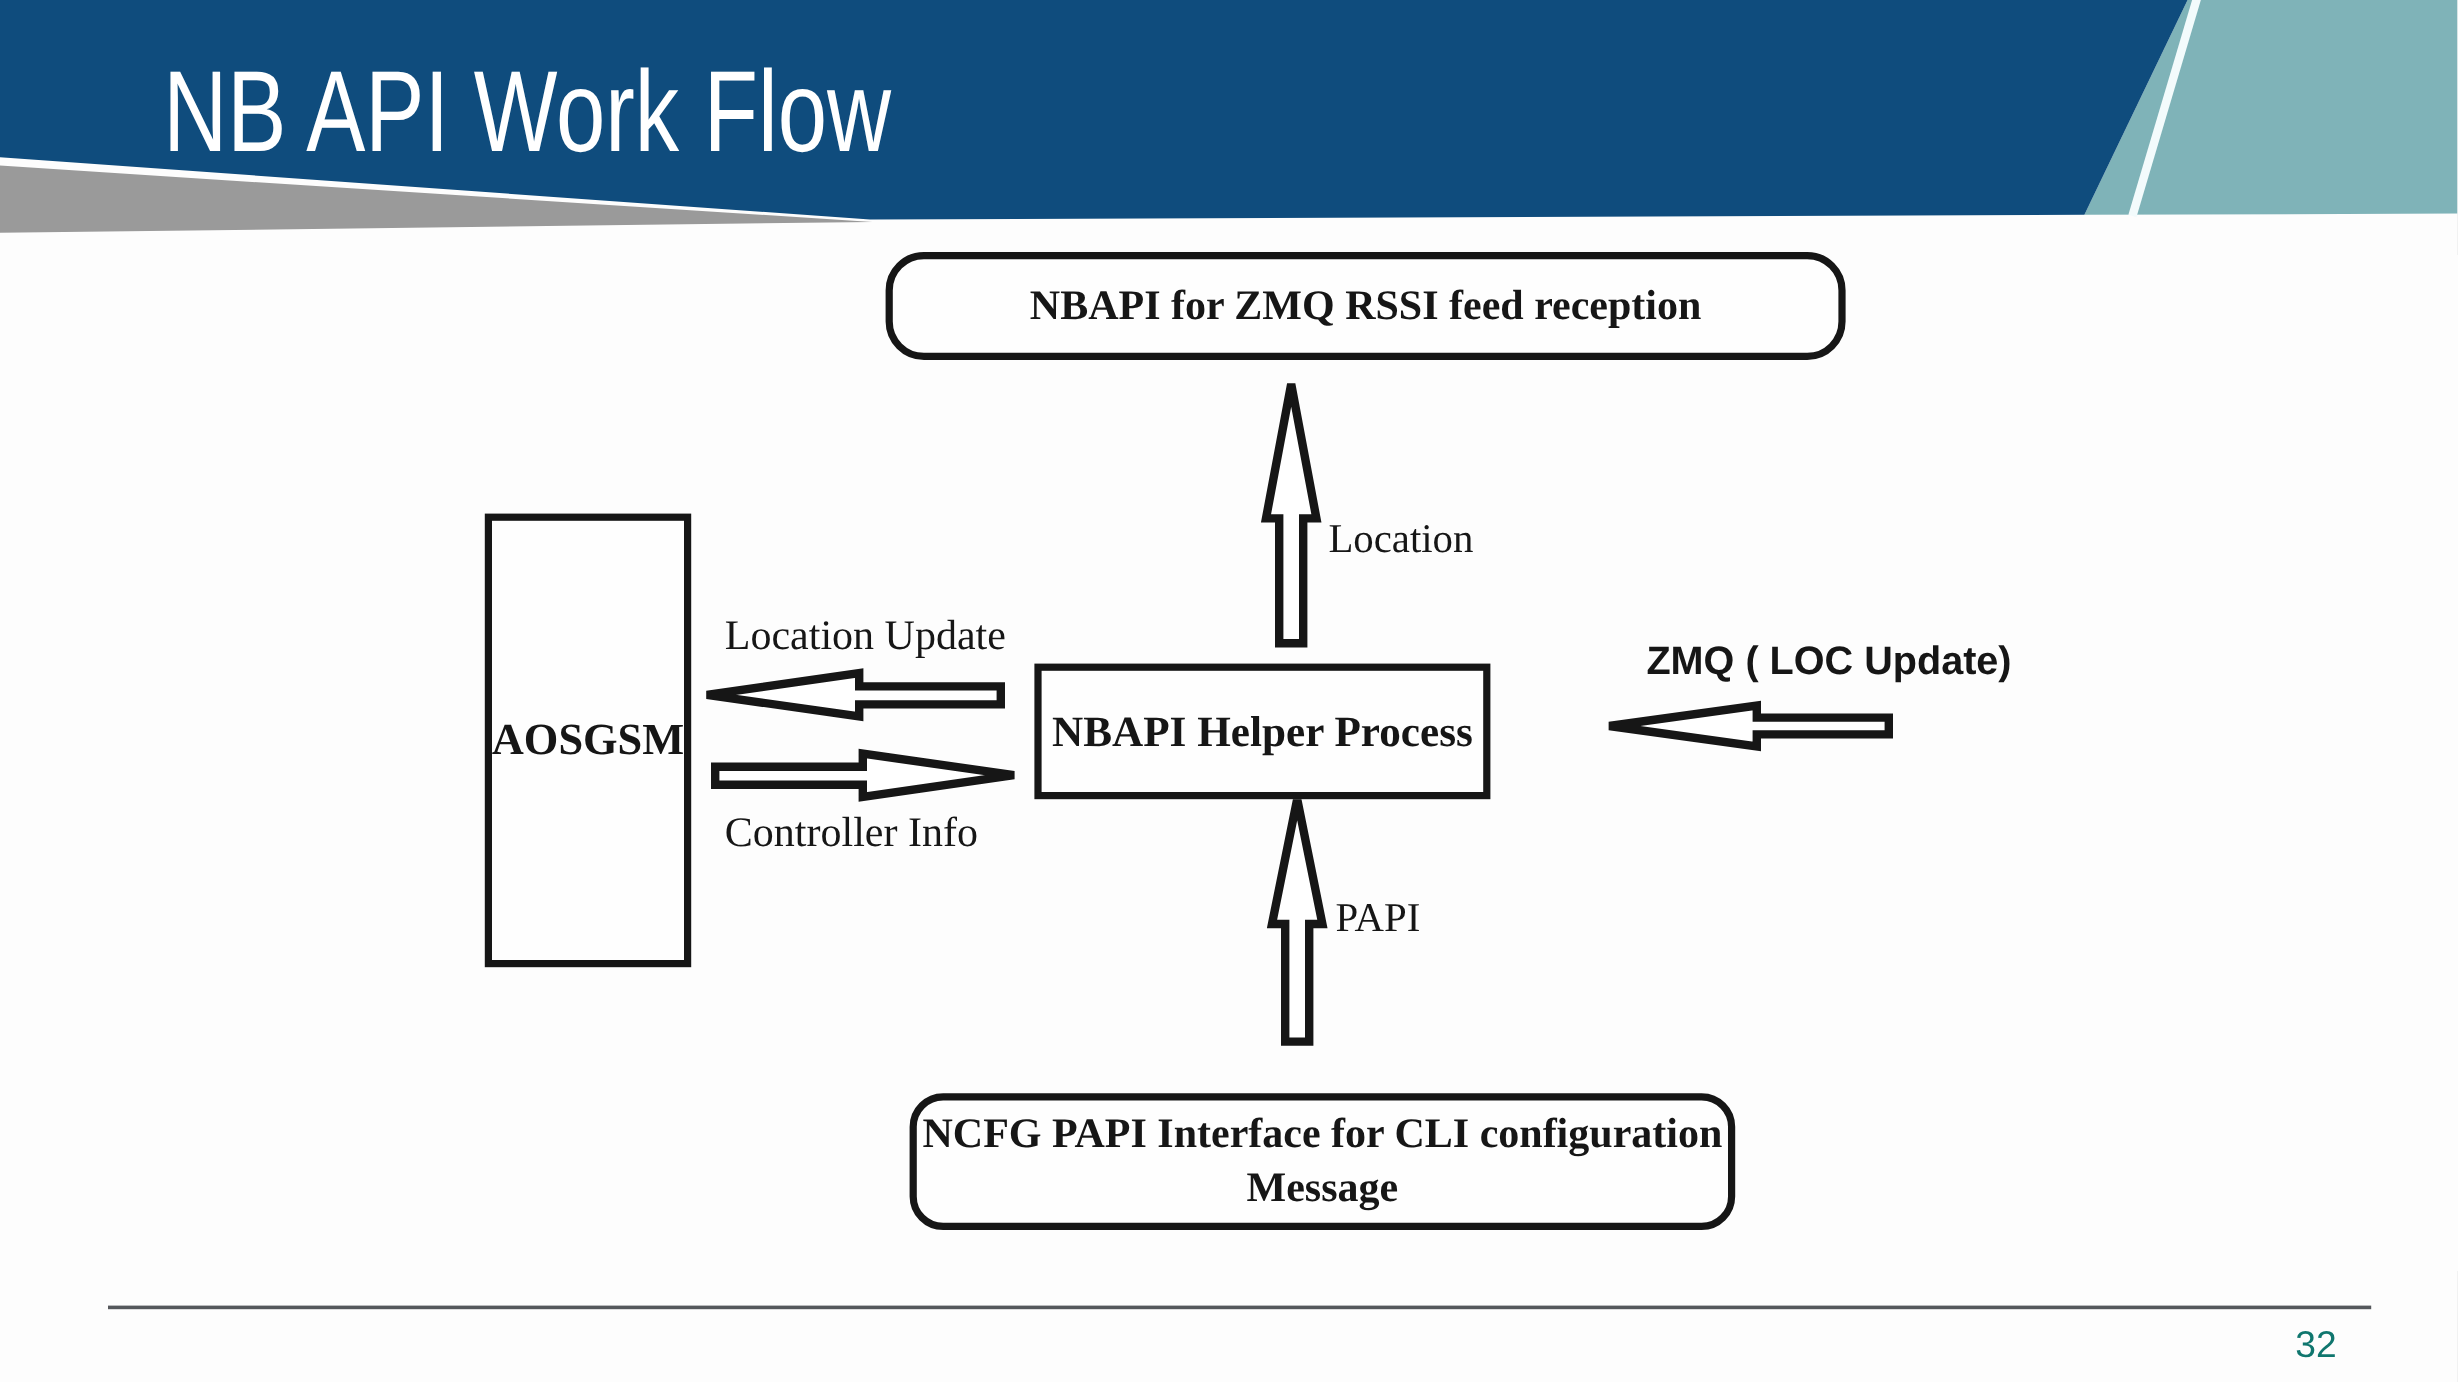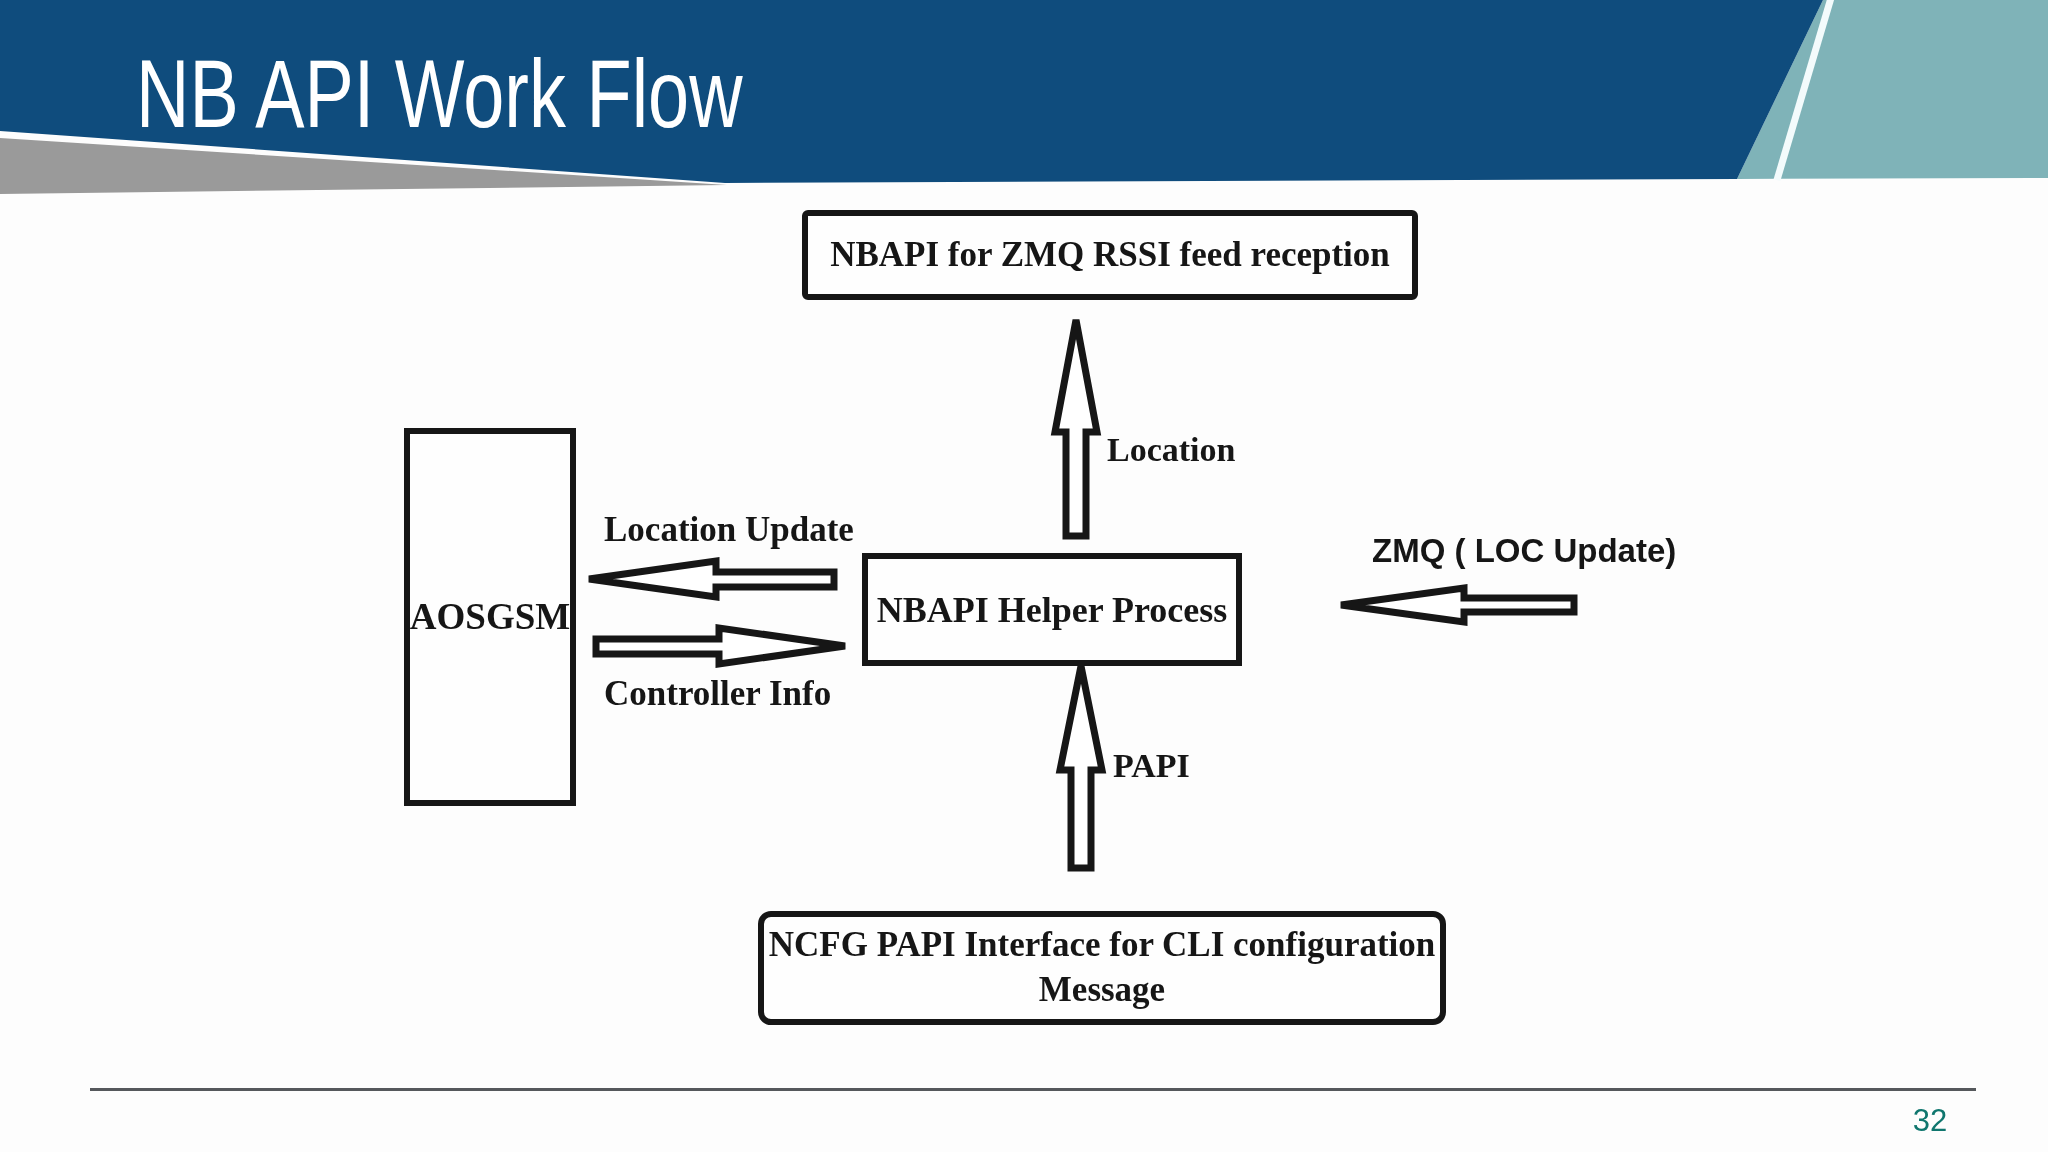--- a/index.html
+++ b/index.html
@@ -15,28 +15,28 @@
     transform:scaleX(0.77);transform-origin:left top;white-space:nowrap;
     letter-spacing:0px;
   }
   
   .node{
     position:absolute;box-sizing:border-box;border:6px solid #161616;
     background:#fefefe;display:flex;align-items:center;justify-content:center;
     text-align:center;color:#161616;
     font-family:"Liberation Serif","DejaVu Serif",serif;font-weight:700;
   }
-  .node-top   {left:802px;top:210px;width:616px;height:90px;border-radius:6px;font-size:35px;}
+  .node-top   {left:738px;top:210px;width:800px;height:90px;border-radius:32px;font-size:35px;}
   .node-left  {left:404px;top:428px;width:172px;height:378px;font-size:37px;line-height:1.22;flex-direction:row;}
   .node-center{left:862px;top:553px;width:380px;height:113px;font-size:36px;}
-  .node-bottom{left:758px;top:911px;width:688px;height:114px;border-radius:13px;font-size:35px;line-height:1.28;flex-direction:column;}
+  .node-bottom{left:758px;top:911px;width:688px;height:114px;border-radius:28px;font-size:35px;line-height:1.28;flex-direction:column;}
   
   .edge-label{
     position:absolute;color:#161616;white-space:nowrap;
-    font-family:"Liberation Serif","DejaVu Serif",serif;font-weight:700;font-size:35px;line-height:1;
+    font-family:"Liberation Serif","DejaVu Serif",serif;font-weight:400;font-size:35px;line-height:1;
   }
   .lbl-location        {left:1107px;top:433px;font-size:34px;}
   .lbl-location-update {left:604px;top:512px;}
   .lbl-controller-info {left:604px;top:676px;}
   .lbl-papi            {left:1113px;top:749px;font-size:34px;}
   .lbl-zmq             {left:1372px;top:534px;font-family:"Liberation Sans","DejaVu Sans",sans-serif;font-size:33px;font-weight:700;text-align:right;}
   
   .arrows{position:absolute;left:0;top:0;}
   .arrow{fill:#ffffff;stroke:#161616;stroke-width:7;}
   

